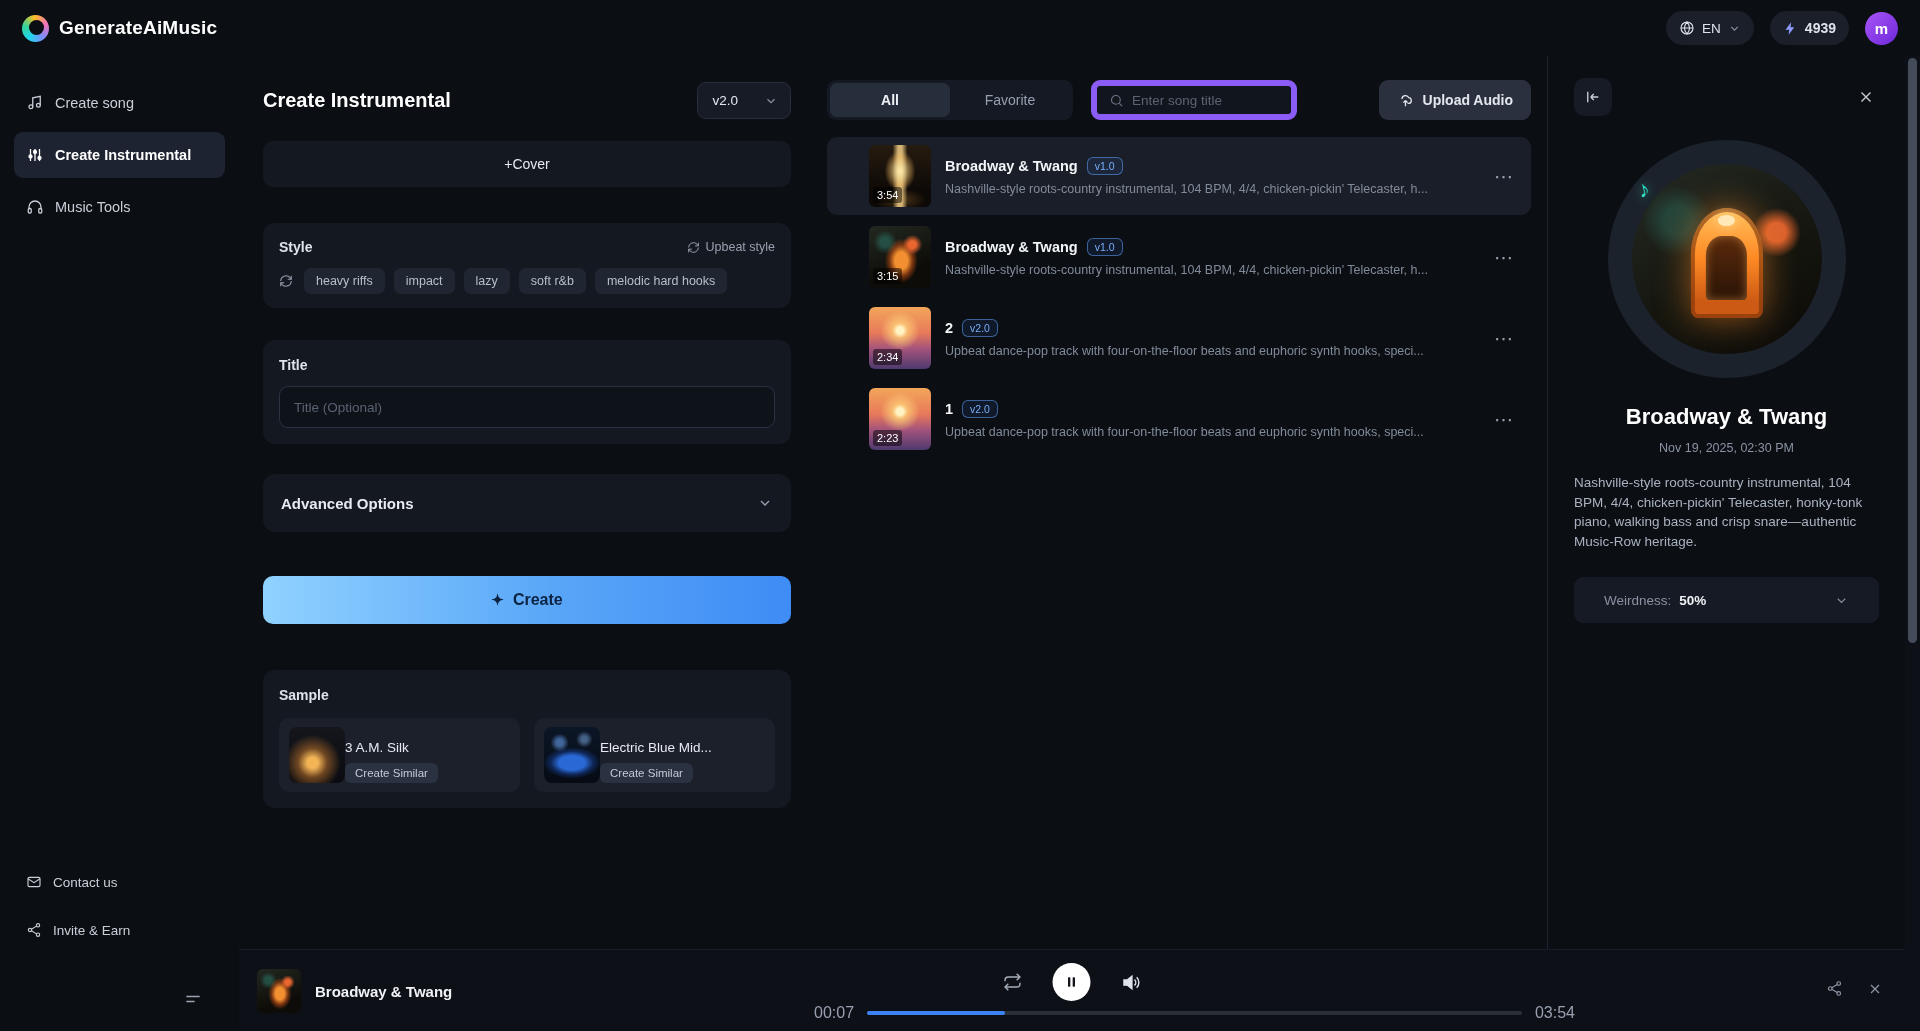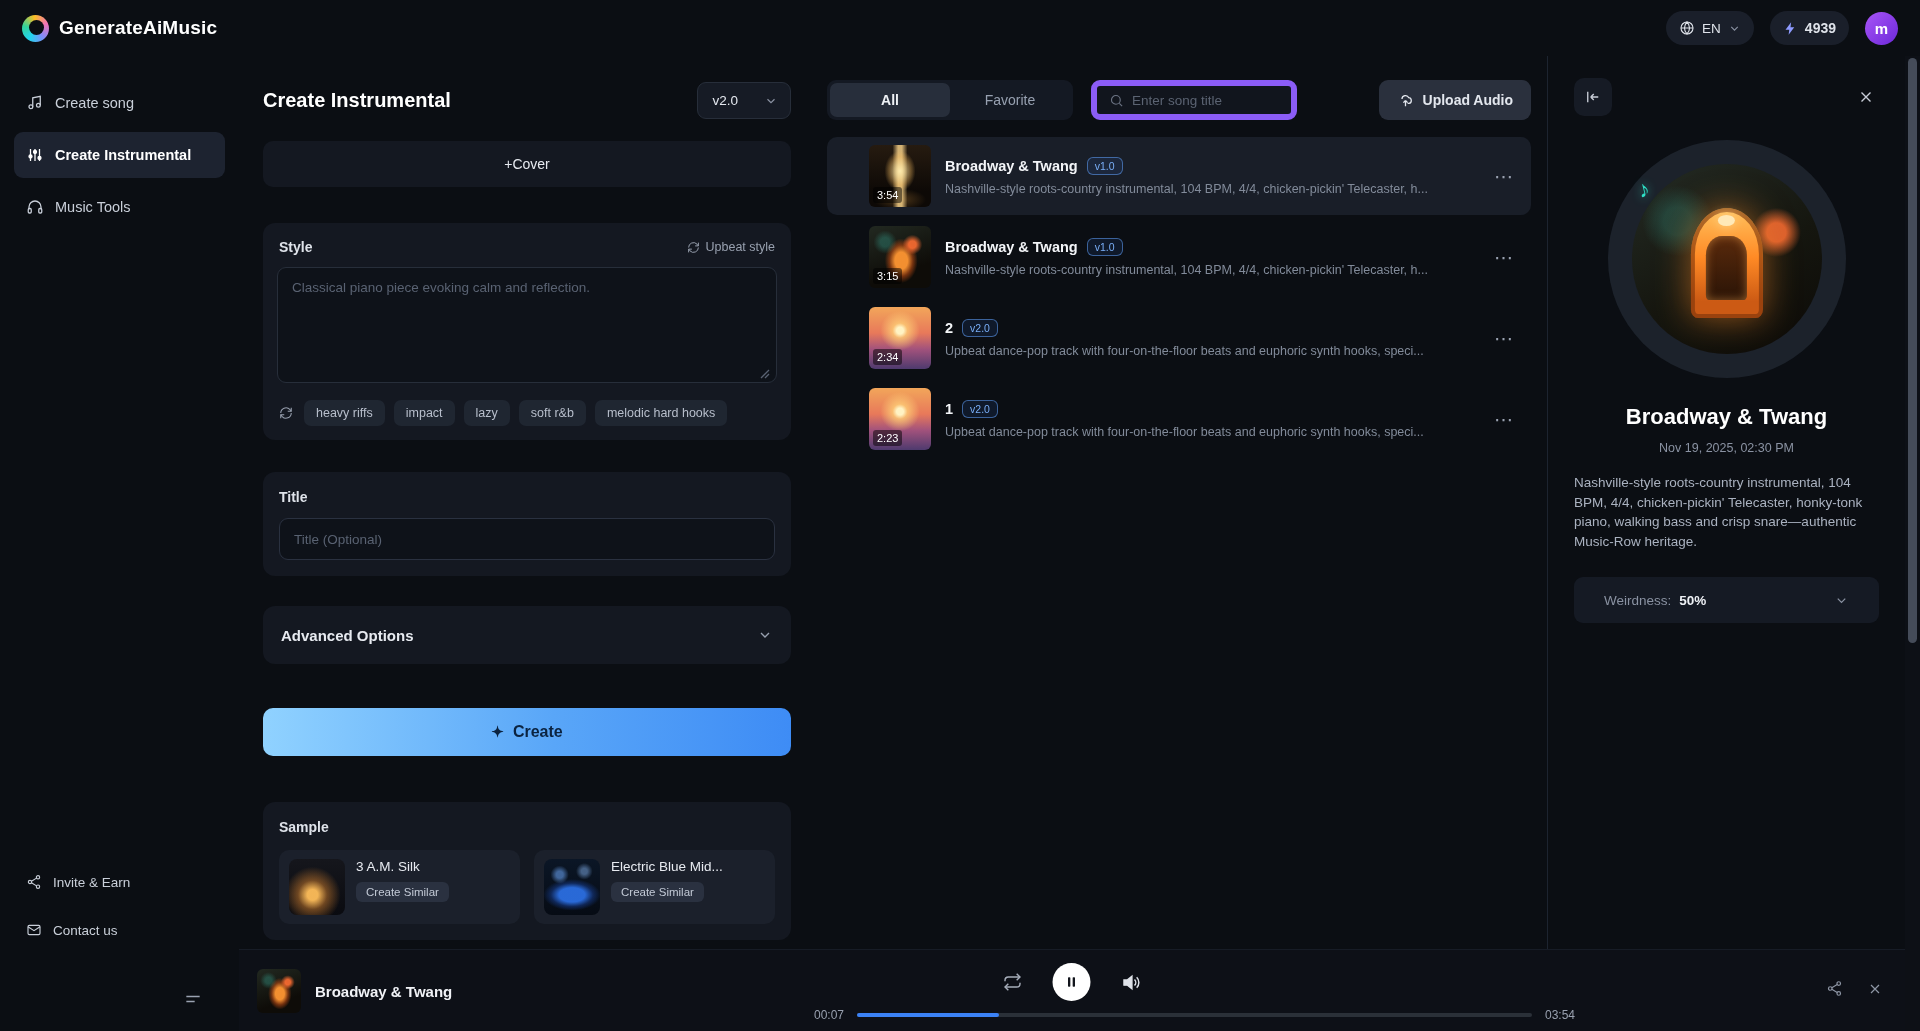--- a/index.html
+++ b/index.html
@@ -48,21 +48,21 @@
   .tag { background:#1f2631; border-radius:7px; padding:6px 12px; font-size:12.5px; color:#b8bfcc; white-space:nowrap; }
   .adv-card { margin-top:30px; height:58px; display:flex; align-items:center; justify-content:space-between; padding:0 18px; cursor:pointer; }
   .adv-label { font-size:15px; font-weight:600; color:#e7eaf0; }
   .title-card { margin-top:32px; padding:16px; }
   .title-input { display:block; width:100%; margin-top:12px; height:42px; background:#0e1219; border:1px solid #2a3140; border-radius:9px; padding:0 14px; color:#dfe3ea; font-size:13.5px; }
   .title-input::placeholder { color:#596272; }
   .create-btn { display:flex; width:100%; margin-top:44px; height:48px; align-items:center; justify-content:center; gap:9px; border-radius:10px; background:linear-gradient(90deg,#90d2ff 0%, #59a6f8 55%, #3e8cf5 100%); color:#0b2340; font-size:16px; font-weight:700; }
   .sparkle { font-size:15px; }
   .sample-card { margin-top:46px; padding:16px; }
   .sample-row { display:flex; gap:14px; margin-top:14px; }
-  .sample-item { flex:1; background:#1b202b; border-radius:10px; padding:9px 10px; display:flex; align-items:flex-start; gap:11px; cursor:pointer; }
+  .sample-item { flex:1; background:#1b202b; border-radius:10px; padding:9px 10px; display:flex; align-items:flex-end; cursor:pointer; }
   .sample-thumb { width:56px; height:56px; border-radius:8px; flex:none; }
   .sample-title { display:block; font-size:13.5px; color:#e7eaf0; white-space:nowrap; overflow:hidden; text-overflow:ellipsis; max-width:140px; }
   .create-similar { margin-top:8px; background:#2a3140; border-radius:6px; padding:4px 10px; font-size:11.5px; color:#c3cad6; }
 
   
   .library { position:absolute; left:815px; top:56px; width:732px; bottom:82px; padding:24px 16px 0 12px; }
   .lib-controls { display:flex; align-items:center; }
   .tabs { display:flex; background:#141923; border-radius:9px; padding:3px; }
   .tab { width:120px; height:34px; display:flex; align-items:center; justify-content:center; border-radius:7px; font-size:14px; color:#97a0b0; }
   .tab.active { background:#272e3b; color:#eef1f5; font-weight:600; }
@@ -134,21 +134,21 @@
   
   .player { position:absolute; left:239px; right:15px; bottom:0; height:82px; background:#0d1017; border-top:1px solid #171c26; z-index:10; }
   .pl-left { position:absolute; left:18px; top:19px; display:flex; align-items:center; gap:14px; }
   .pl-thumb { width:44px; height:44px; border-radius:6px; overflow:hidden; position:relative; }
   .pl-title { font-size:15px; font-weight:700; color:#f0f2f6; }
   .pl-controls { position:absolute; left:50%; top:13px; transform:translateX(-50%); display:flex; align-items:center; gap:26px; }
   .loop-btn { color:#a7aebb; padding:4px; }
   .pause-btn { width:38px; height:38px; border-radius:50%; background:#ffffff; display:grid; place-items:center; color:#12151c; }
   .vol-btn { color:#dfe3ea; padding:4px; }
   .pl-progress { position:absolute; left:575px; right:330px; bottom:9px; display:flex; align-items:center; gap:13px; }
-  .pl-time { font-size:12px; color:#98a0af; flex:none; }
+  .pl-time { font-size:16px; color:#98a0af; flex:none; }
   .pl-track { flex:1; height:4px; background:#2a3038; border-radius:2px; position:relative; cursor:pointer; }
   .pl-fill { position:absolute; left:0; top:0; bottom:0; background:#3b82f6; border-radius:2px; }
   .pl-right { position:absolute; right:20px; top:28px; display:flex; gap:20px; color:#8e96a5; }
   .pl-right button { color:#8e96a5; padding:2px; }
 
   
   .scrollbar { position:absolute; right:0; top:0; bottom:0; width:15px; background:#0d1016; }
   .scroll-thumb { position:absolute; right:3px; top:58px; width:9px; height:585px; border-radius:5px; background:#454c59; cursor:grab; }
 </style>
 </head>
@@ -205,33 +205,33 @@
         <path d="M4 15v-3a8 8 0 0116 0v3"></path>
         <rect x="3" y="14" width="4" height="6" rx="1.5"></rect>
         <rect x="17" y="14" width="4" height="6" rx="1.5"></rect>
       </svg>
     <span>Music Tools</span>
   </div>
 
   <div class="side-bottom">
     <div class="side-item">
       <svg class="ic" width="16" height="16" viewBox="0 0 24 24" fill="none" stroke="currentColor" stroke-width="1.7">
+          <rect x="3" y="5" width="18" height="14" rx="2"></rect>
+          <path d="M3 7l9 6 9-6"></path>
+        </svg>
+      <span>Contact us</span>
+    </div>
+    <div class="side-item">
+      <svg class="ic" width="16" height="16" viewBox="0 0 24 24" fill="none" stroke="currentColor" stroke-width="1.7">
           <circle cx="18" cy="5" r="2.5"></circle>
           <circle cx="6" cy="12" r="2.5"></circle>
           <circle cx="18" cy="19" r="2.5"></circle>
           <path d="M8.2 10.8l7.6-4.6M8.2 13.2l7.6 4.6"></path>
         </svg>
       <span>Invite &amp; Earn</span>
-    </div>
-    <div class="side-item">
-      <svg class="ic" width="16" height="16" viewBox="0 0 24 24" fill="none" stroke="currentColor" stroke-width="1.7">
-          <rect x="3" y="5" width="18" height="14" rx="2"></rect>
-          <path d="M3 7l9 6 9-6"></path>
-        </svg>
-      <span>Contact us</span>
     </div>
   </div>
   <button class="collapse-btn">
     <svg class="ic" width="20" height="20" viewBox="0 0 24 24" fill="none" stroke="currentColor" stroke-width="1.8">
         <path d="M4 9h16M4 15h10"></path>
       </svg>
   </button>
 </nav>
 
 <section class="create-panel">
@@ -252,26 +252,20 @@
       <span class="card-label">Style</span>
       <button class="random-style">
         <svg class="ic" width="13" height="13" viewBox="0 0 24 24" fill="none" stroke="currentColor" stroke-width="1.8">
             <path d="M21 3v6h-6"></path>
             <path d="M3 12a9 9 0 0115.5-6.2L21 9"></path>
             <path d="M3 21v-6h6"></path>
             <path d="M21 12a9 9 0 01-15.5 6.2L3 15"></path>
           </svg>
         <span>Upbeat style</span>
       </button>
-    </div>
-    <div class="textarea-wrap">
-      <textarea class="style-textarea" placeholder="Classical piano piece evoking calm and reflection." style=""></textarea>
-      <svg class="ic resize-corner" width="10" height="10" viewBox="0 0 10 10" fill="none" stroke="currentColor" stroke-width="1.3">
-          <path d="M9 1L1 9M9 5L5 9"></path>
-        </svg>
     </div>
     <div class="tags-row">
       <button class="tag-refresh">
         <svg class="ic" width="14" height="14" viewBox="0 0 24 24" fill="none" stroke="currentColor" stroke-width="1.8">
             <path d="M21 3v6h-6"></path>
             <path d="M3 12a9 9 0 0115.5-6.2L21 9"></path>
             <path d="M3 21v-6h6"></path>
             <path d="M21 12a9 9 0 01-15.5 6.2L3 15"></path>
           </svg>
       </button>

